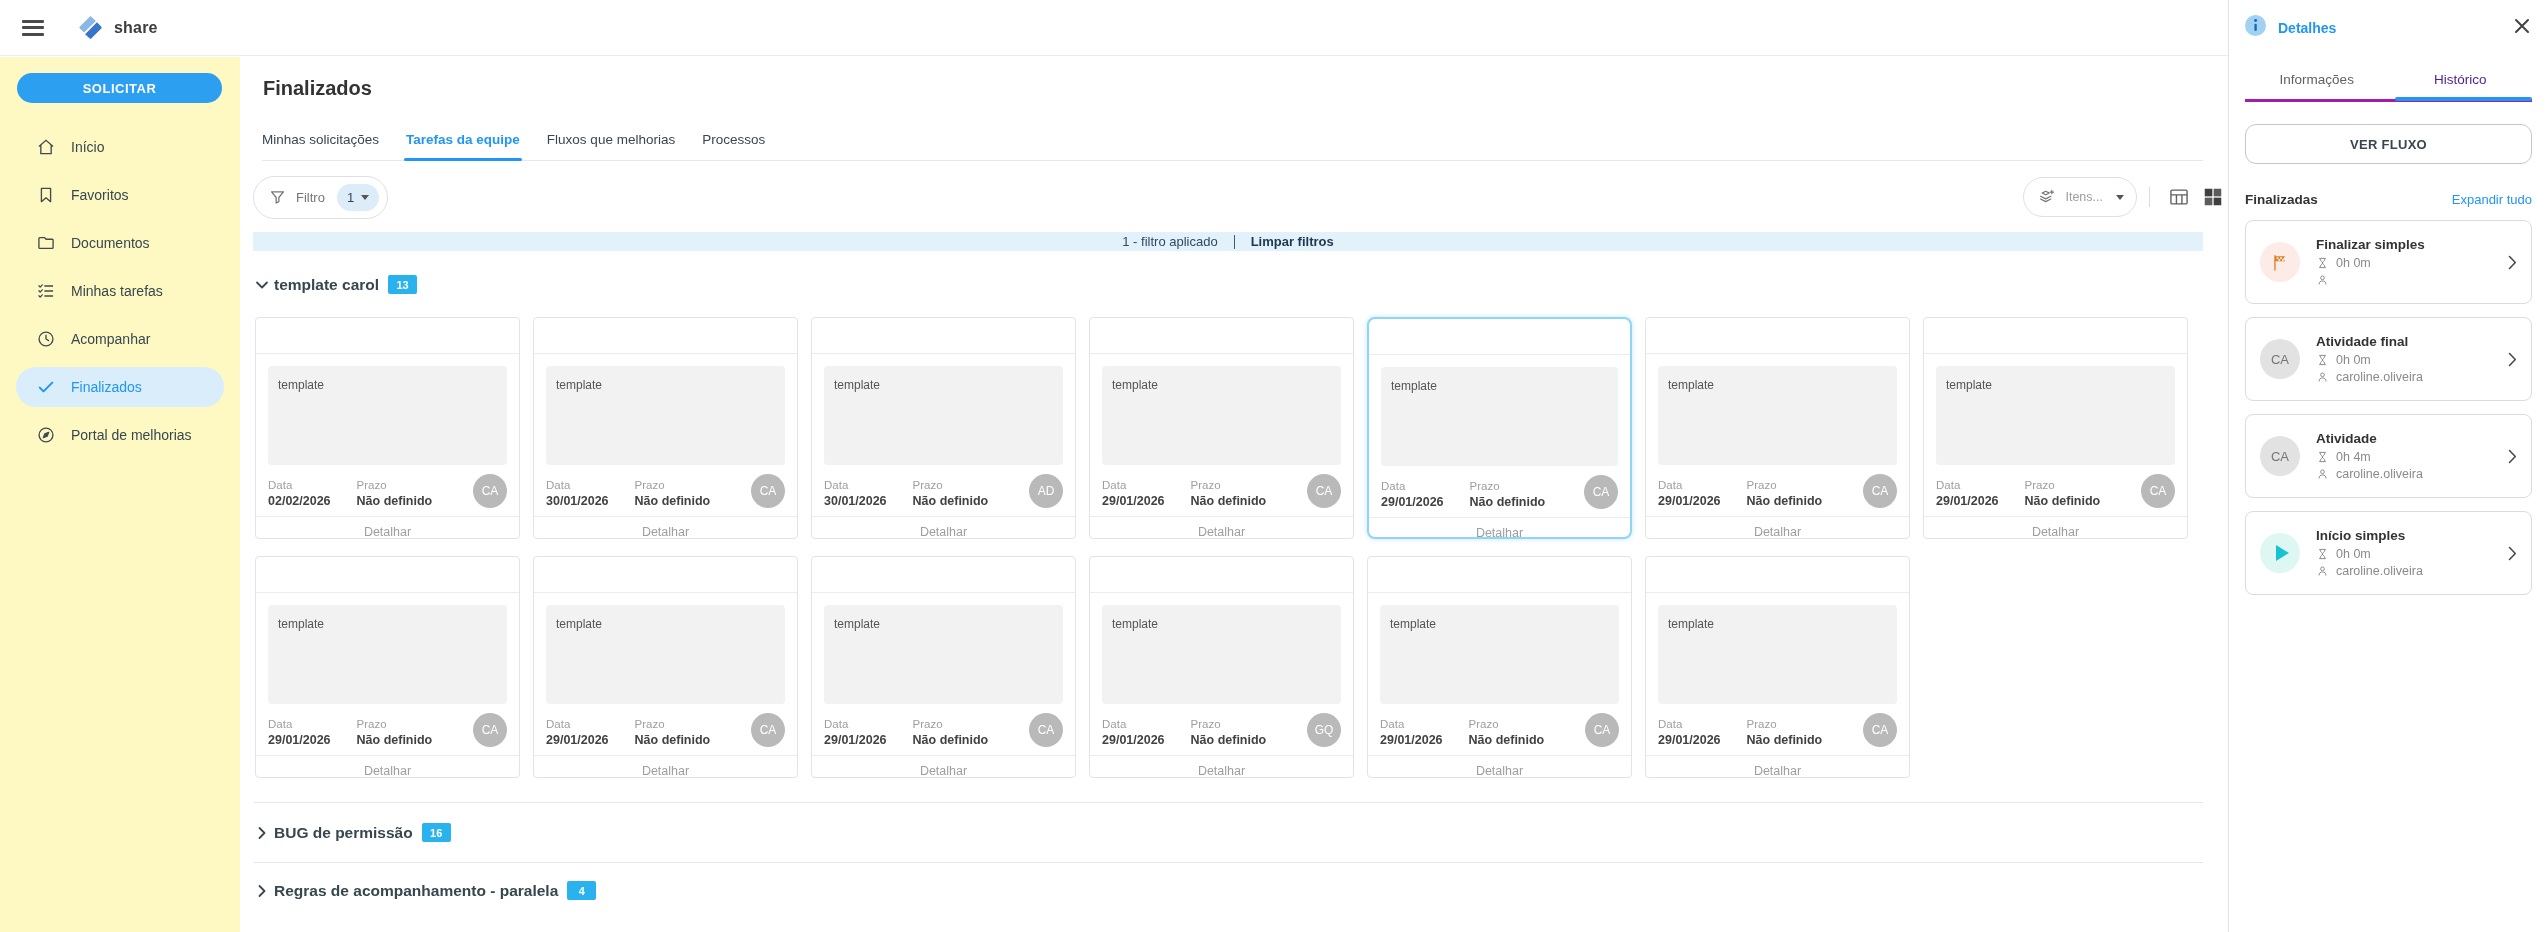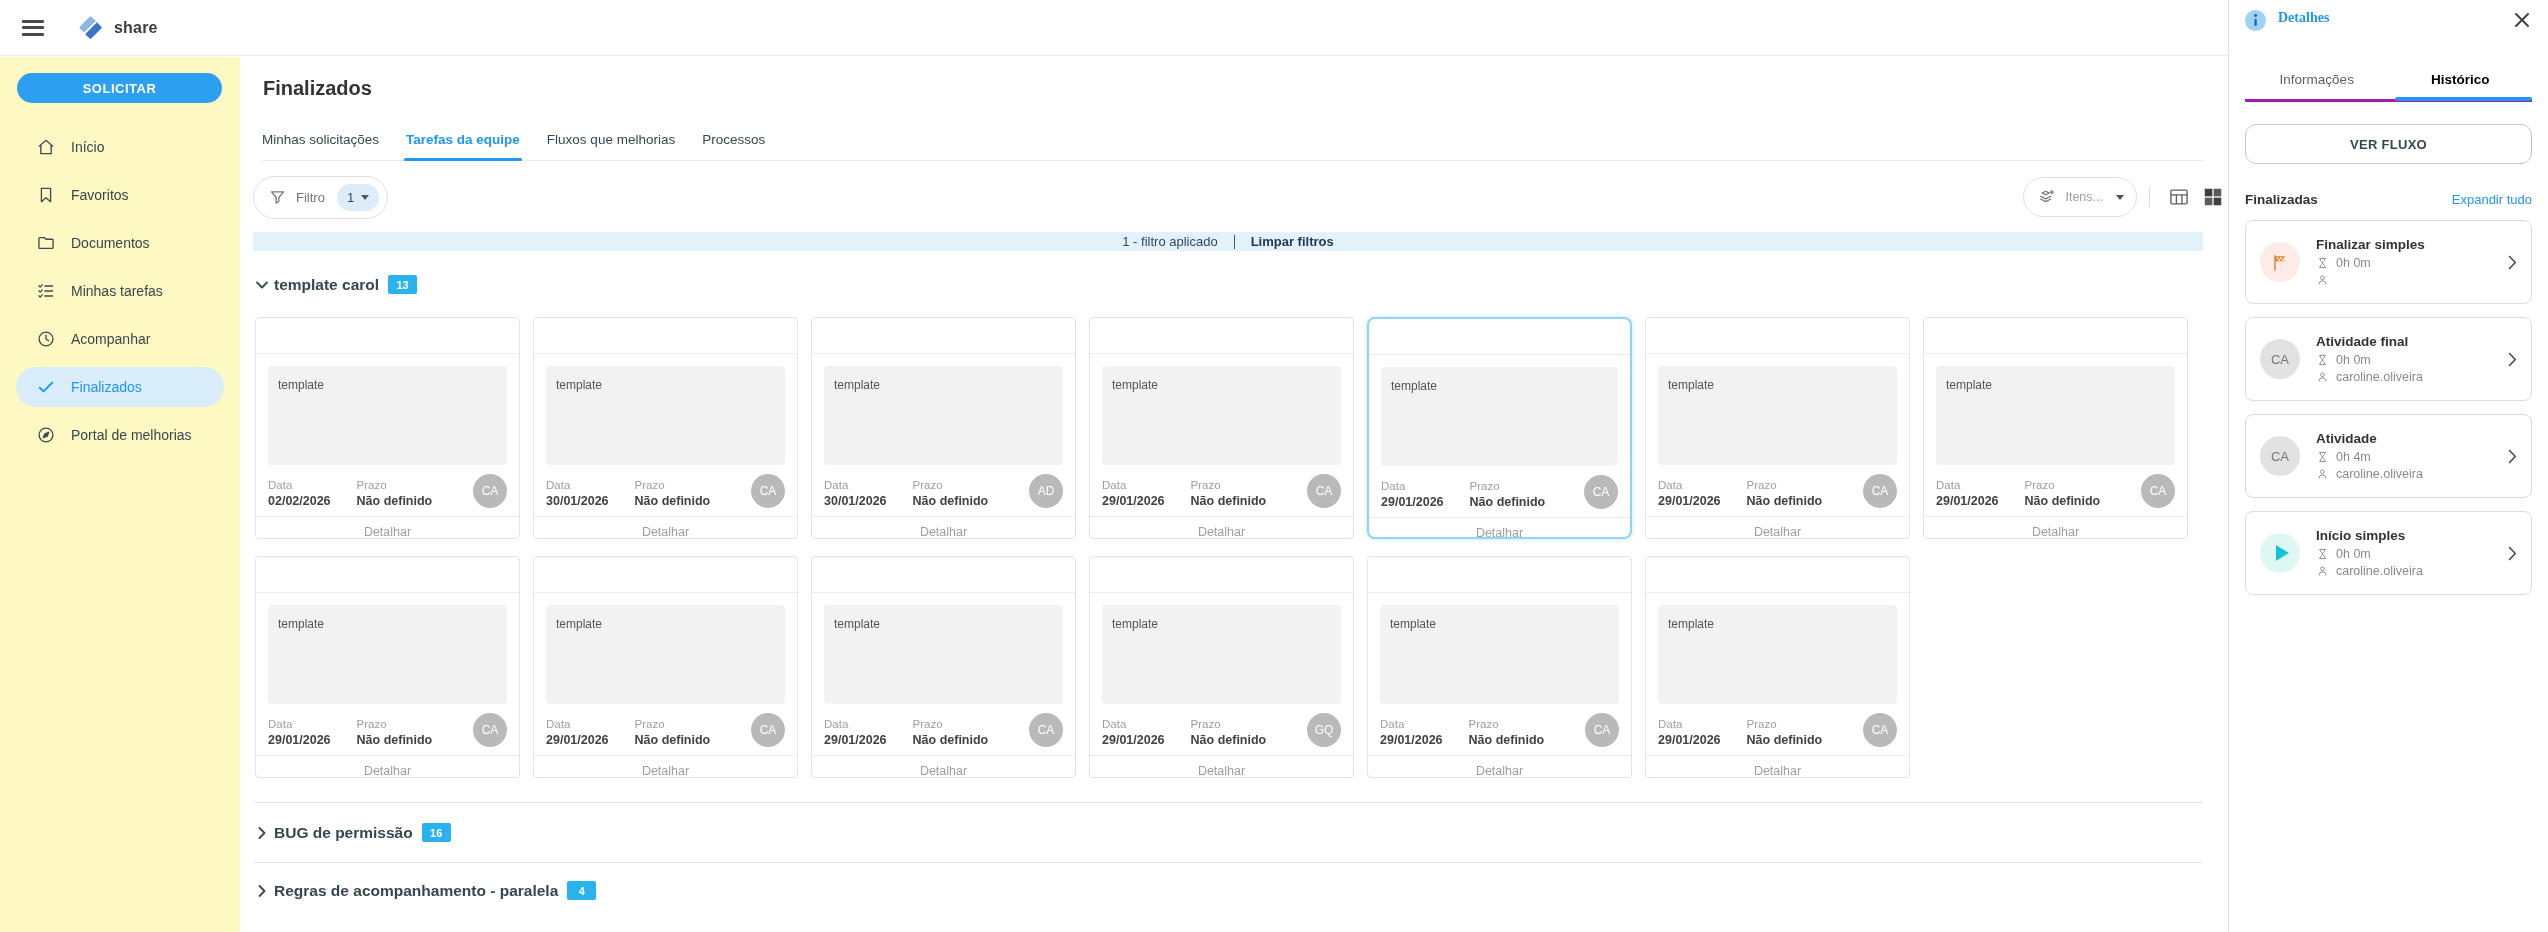--- a/index.html
+++ b/index.html
@@ -74,26 +74,26 @@
   .meta-col { margin-right:26px; }
   .meta-label { font-size:11.5px; color:#9e9e9e; margin-bottom:3px; }
   .meta-value { font-size:12.5px; font-weight:700; color:#424242; }
   .card .avatar { position:absolute; right:0; bottom:0; width:34px; height:34px; border-radius:50%; background:#b9b9b9;
                   color:#fff; font-size:12px; font-weight:400; display:flex; align-items:center; justify-content:center; }
   .card-footer { border-top:1px solid #ececec; height:31px; display:flex; align-items:center; justify-content:center;
                  font-size:12.5px; color:#9e9e9e; cursor:pointer; flex:0 0 auto; }
 
   
   .panel { position:absolute; right:0; top:0; width:320px; height:100%; background:#fff; border-left:1px solid #e2e2e2; padding:10px 16px 0 16px; }
-  .panel-head { display:flex; align-items:flex-start; height:26px;font-family:Liberation Serif, serif; }
+  .panel-head { display:flex; align-items:flex-end; height:26px; }
   .panel-title { font-size:14px; font-weight:700; color:#2196f3; margin-left:12px; }
   .panel-close { margin-left:auto; width:20px; height:20px; cursor:pointer; }
   .panel-tabs { display:flex; margin-top:36px; border-bottom:3px solid #a21caf; }
   .ptab { width:50%; text-align:center; padding-bottom:12px; font-size:13.5px; color:#616161; position:relative; cursor:pointer; }
-  .ptab.active { color:#000000; font-weight:700; }
+  .ptab.active { color:#4c1d95; font-weight:400; }
   .ptab.active::after { content:""; position:absolute; left:6px; right:0; bottom:-2px; height:4px; background:#2196f3; border-radius:3px; }
   .ver-fluxo { display:block; width:100%; height:40px; margin-top:22px; background:#fff; border:1px solid #c7c7c7; border-radius:11px;
                font-family:inherit; font-size:13px; font-weight:700; color:#37474f; letter-spacing:.3px; cursor:pointer; }
   .group-row { display:flex; align-items:center; justify-content:space-between; margin-top:28px; }
   .group-title { font-size:13.5px; font-weight:700; color:#333; }
   .expand-all { font-size:13px; color:#2196f3; cursor:pointer; }
   .ditems { margin-top:13px; }
   .ditem { display:flex; align-items:center; height:84px; border:1px solid #dcdcdc; border-radius:8px; padding:0 14px 0 14px; margin-bottom:13px; cursor:pointer; }
   .ditem-avatar { width:40px; height:40px; border-radius:50%; flex:0 0 auto; margin-right:16px;
                   display:flex; align-items:center; justify-content:center; }

